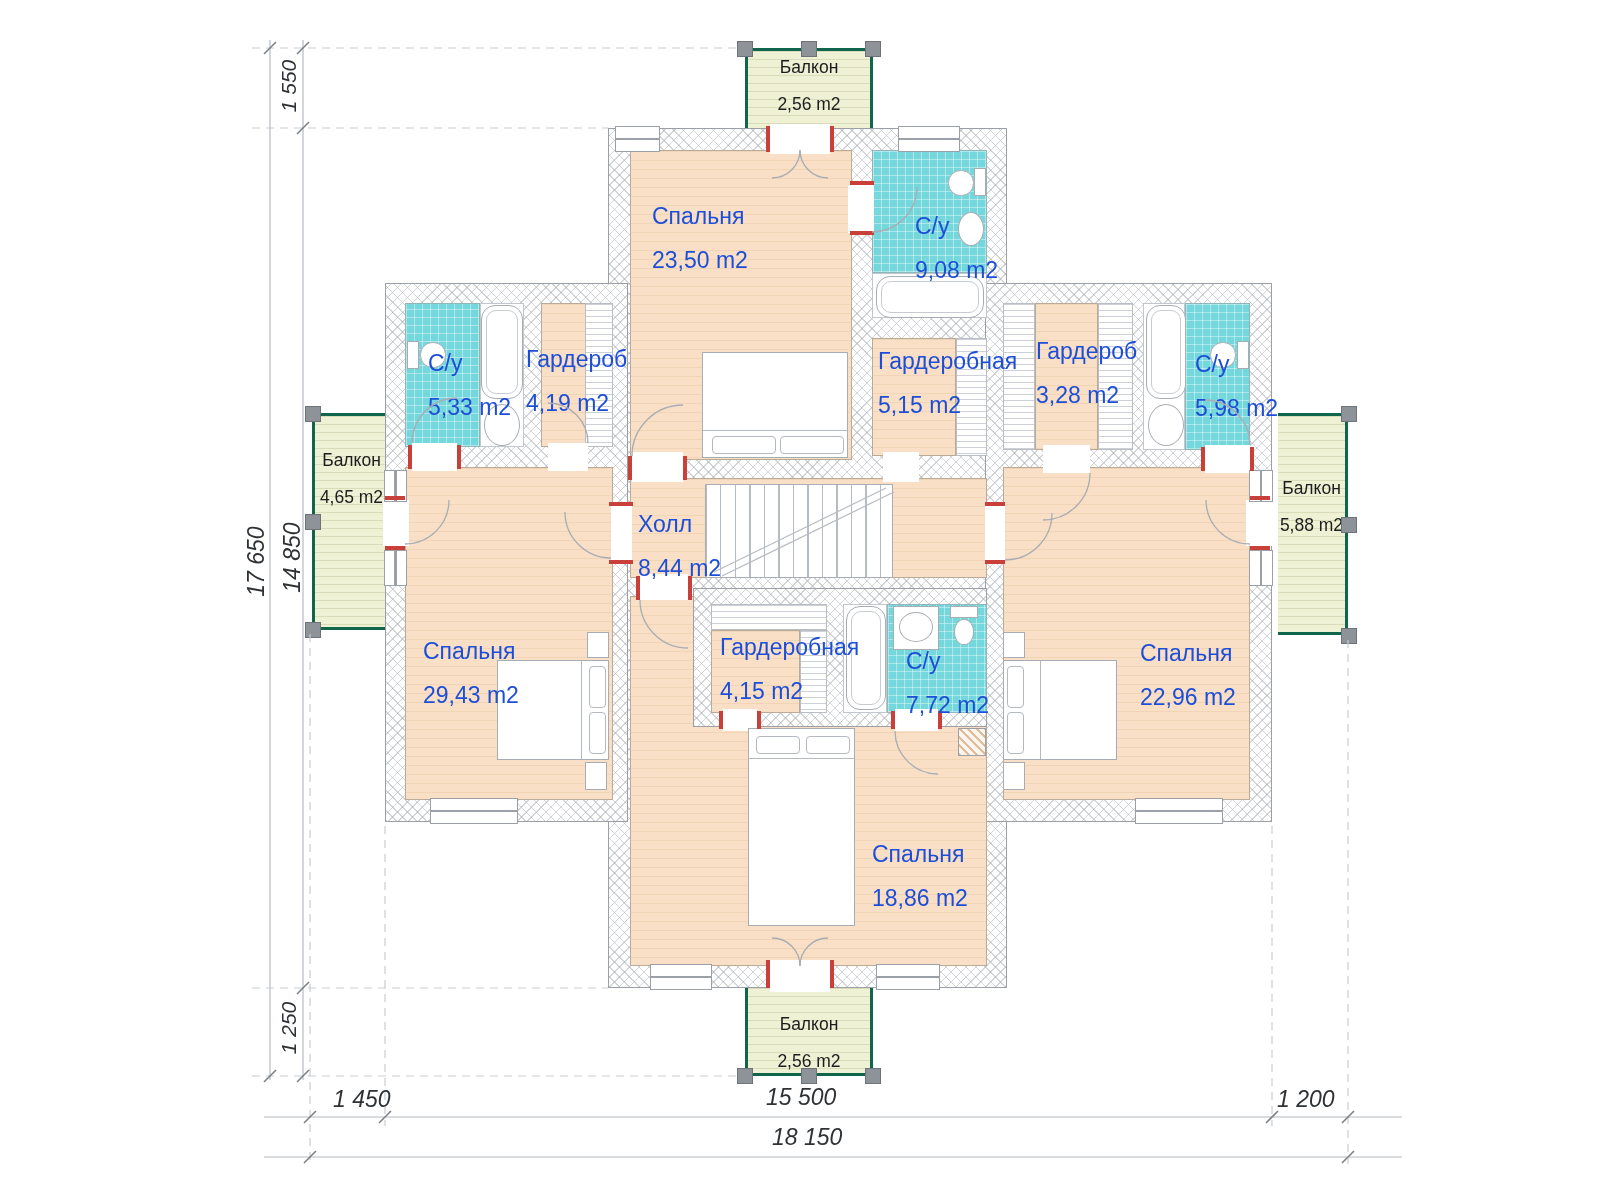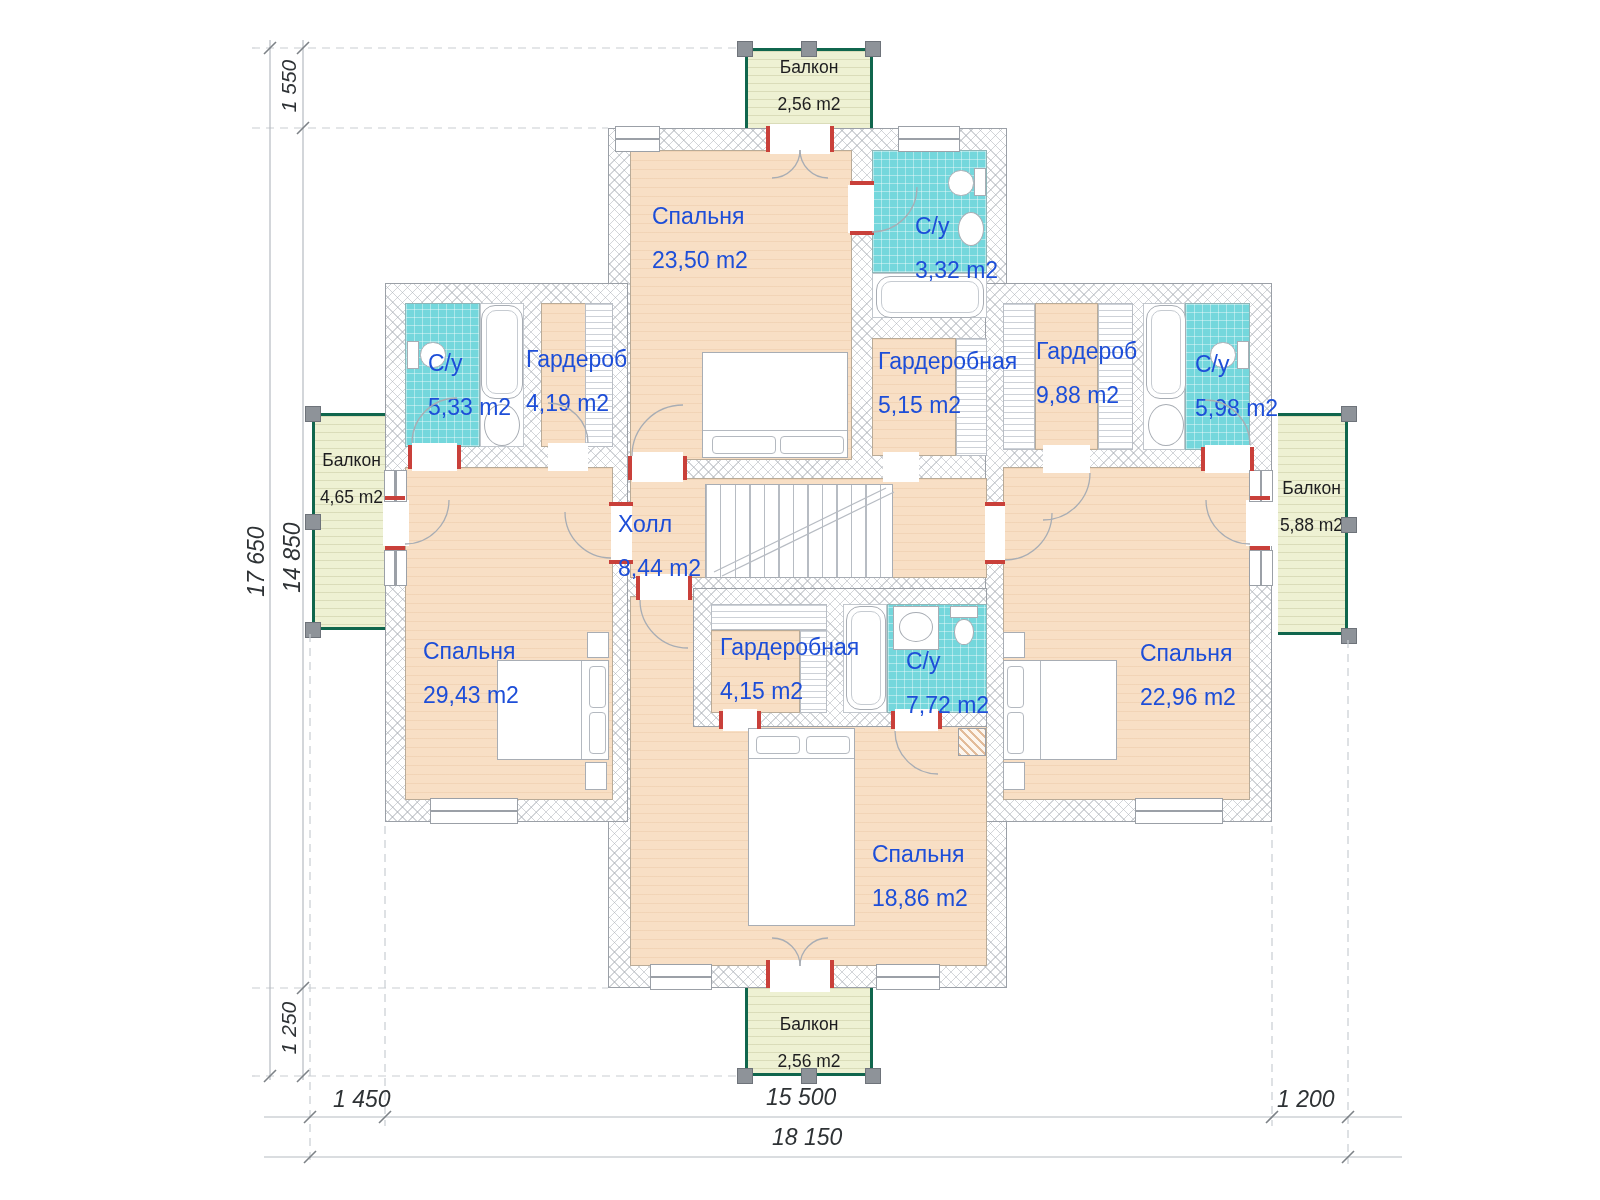--- a/index.html
+++ b/index.html
@@ -224,43 +224,43 @@
   <div class="abs rm" style="left:938px;top:711px;width:4px;height:18px"></div>
   <div class="abs rm" style="left:719px;top:711px;width:4px;height:18px"></div>
   <div class="abs rm" style="left:757px;top:711px;width:4px;height:18px"></div>
 
   <div class="abs rl" style="left:652px;top:205px">
     <span>Спальня</span>
     <span class="a">23,50 m2</span>
   </div>
   <div class="abs rl" style="left:915px;top:215px">
     <span>С/у</span>
-    <span class="a">3,32 m2</span>
+    <span class="a">9,08 m2</span>
   </div>
   <div class="abs rl" style="left:878px;top:350px">
     <span>Гардеробная</span>
     <span class="a">5,15 m2</span>
   </div>
   <div class="abs rl" style="left:428px;top:352px">
     <span>С/у</span>
     <span class="a">5,33 m2</span>
   </div>
   <div class="abs rl" style="left:526px;top:348px">
     <span>Гардероб</span>
     <span class="a">4,19 m2</span>
   </div>
   <div class="abs rl" style="left:1036px;top:340px">
     <span>Гардероб</span>
-    <span class="a">9,88 m2</span>
+    <span class="a">3,28 m2</span>
   </div>
   <div class="abs rl" style="left:1195px;top:353px">
     <span>С/у</span>
     <span class="a">5,98 m2</span>
   </div>
-  <div class="abs rl" style="left:618px;top:513px">
+  <div class="abs rl" style="left:638px;top:513px">
     <span>Холл</span>
     <span class="a">8,44 m2</span>
   </div>
   <div class="abs rl" style="left:423px;top:640px">
     <span>Спальня</span>
     <span class="a">29,43 m2</span>
   </div>
   <div class="abs rl" style="left:1140px;top:642px">
     <span>Спальня</span>
     <span class="a">22,96 m2</span>

